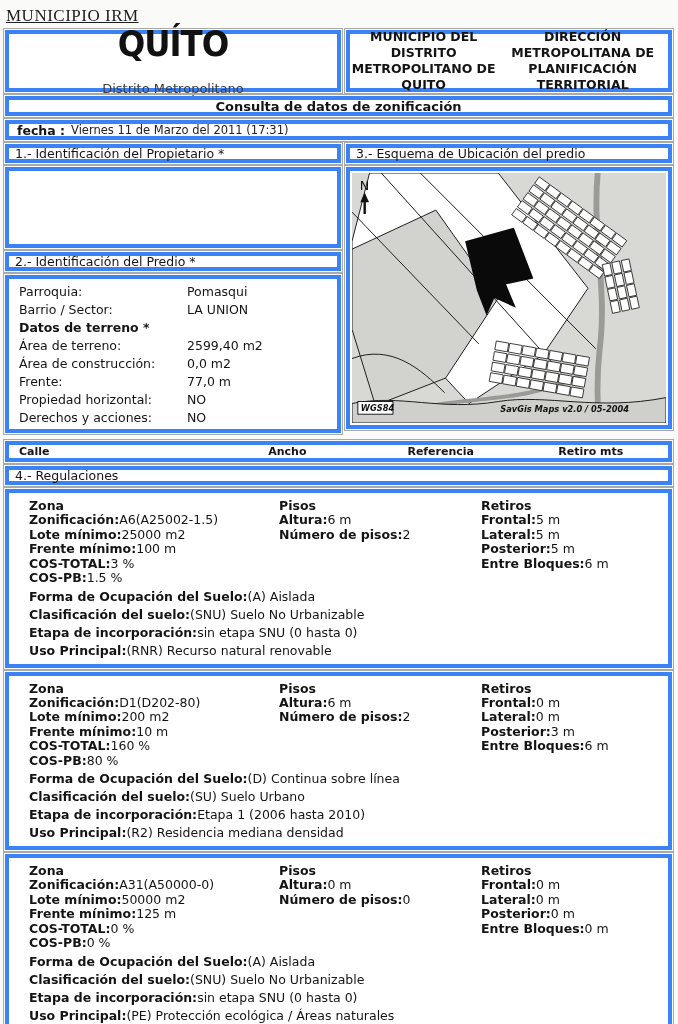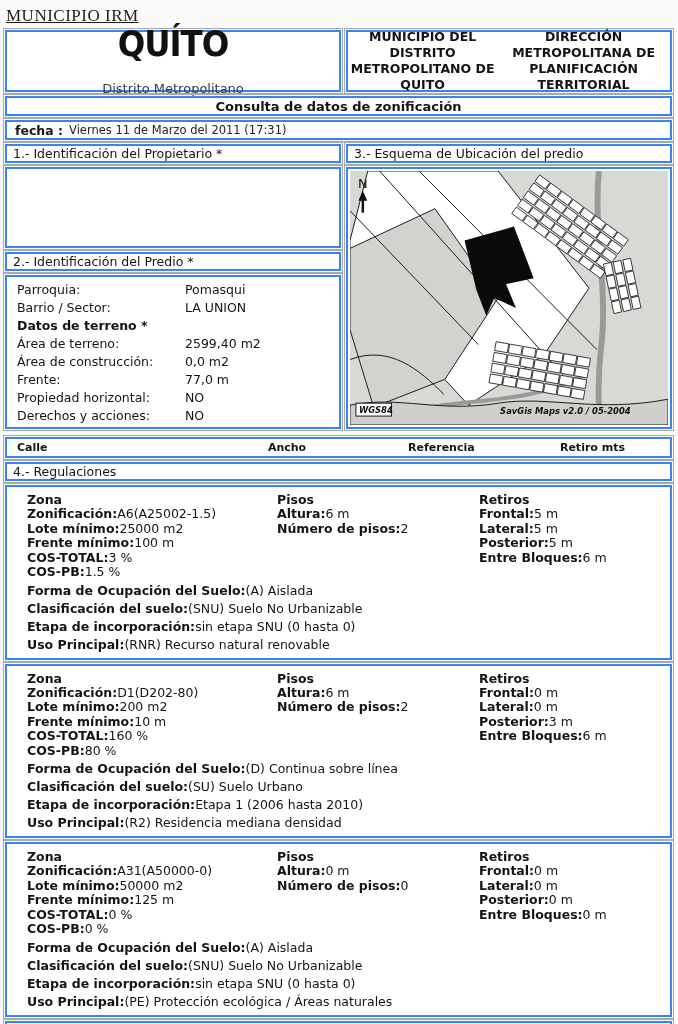--- a/index.html
+++ b/index.html
@@ -1,21 +1,21 @@
 <!DOCTYPE html>
 <html><head>
 <meta charset="utf-8">
 <style>
   * { margin:0; padding:0; box-sizing:border-box; }
   html,body { background:#e8e8e6; }
   body { width:678px; font-family:"DejaVu Sans","Liberation Sans",sans-serif; color:#141414; }
   .page { width:678px; height:1024px; background:#fafaf8; overflow:hidden; padding:4px 6px 0 5px; }
   .doc-title { font-family:"Liberation Serif","DejaVu Serif",serif; font-size:17px; letter-spacing:.5px;
                text-decoration:underline; color:#1d1d1d; margin:2px 0 4px 1px; }
-  .box { background:#fff; border:2px solid #3b82f6; outline:1px solid #a9a9a7; outline-offset:1px; }
+  .box { background:#fff; border:4px solid #3b82f6; outline:1px solid #a9a9a7; outline-offset:1px; }
   .stack > * { margin-bottom:4px; }
 
   
   .header-row { display:flex; gap:5px; }
   .logo-box { width:336px; height:62px; display:flex; flex-direction:column; align-items:center; justify-content:center; }
   .logo-word { font-size:36px; font-weight:bold; letter-spacing:-1px; color:#111; line-height:36px;
                font-stretch:condensed; }
   .logo-sub { font-size:13px; color:#3c3c3c; margin-top:19px; }
   .org-box { flex:1; height:62px; display:flex; flex-direction:row; align-items:center; justify-content:center; }
   .org-line { font-size:12.5px; font-weight:bold; text-align:center; line-height:16px; }

